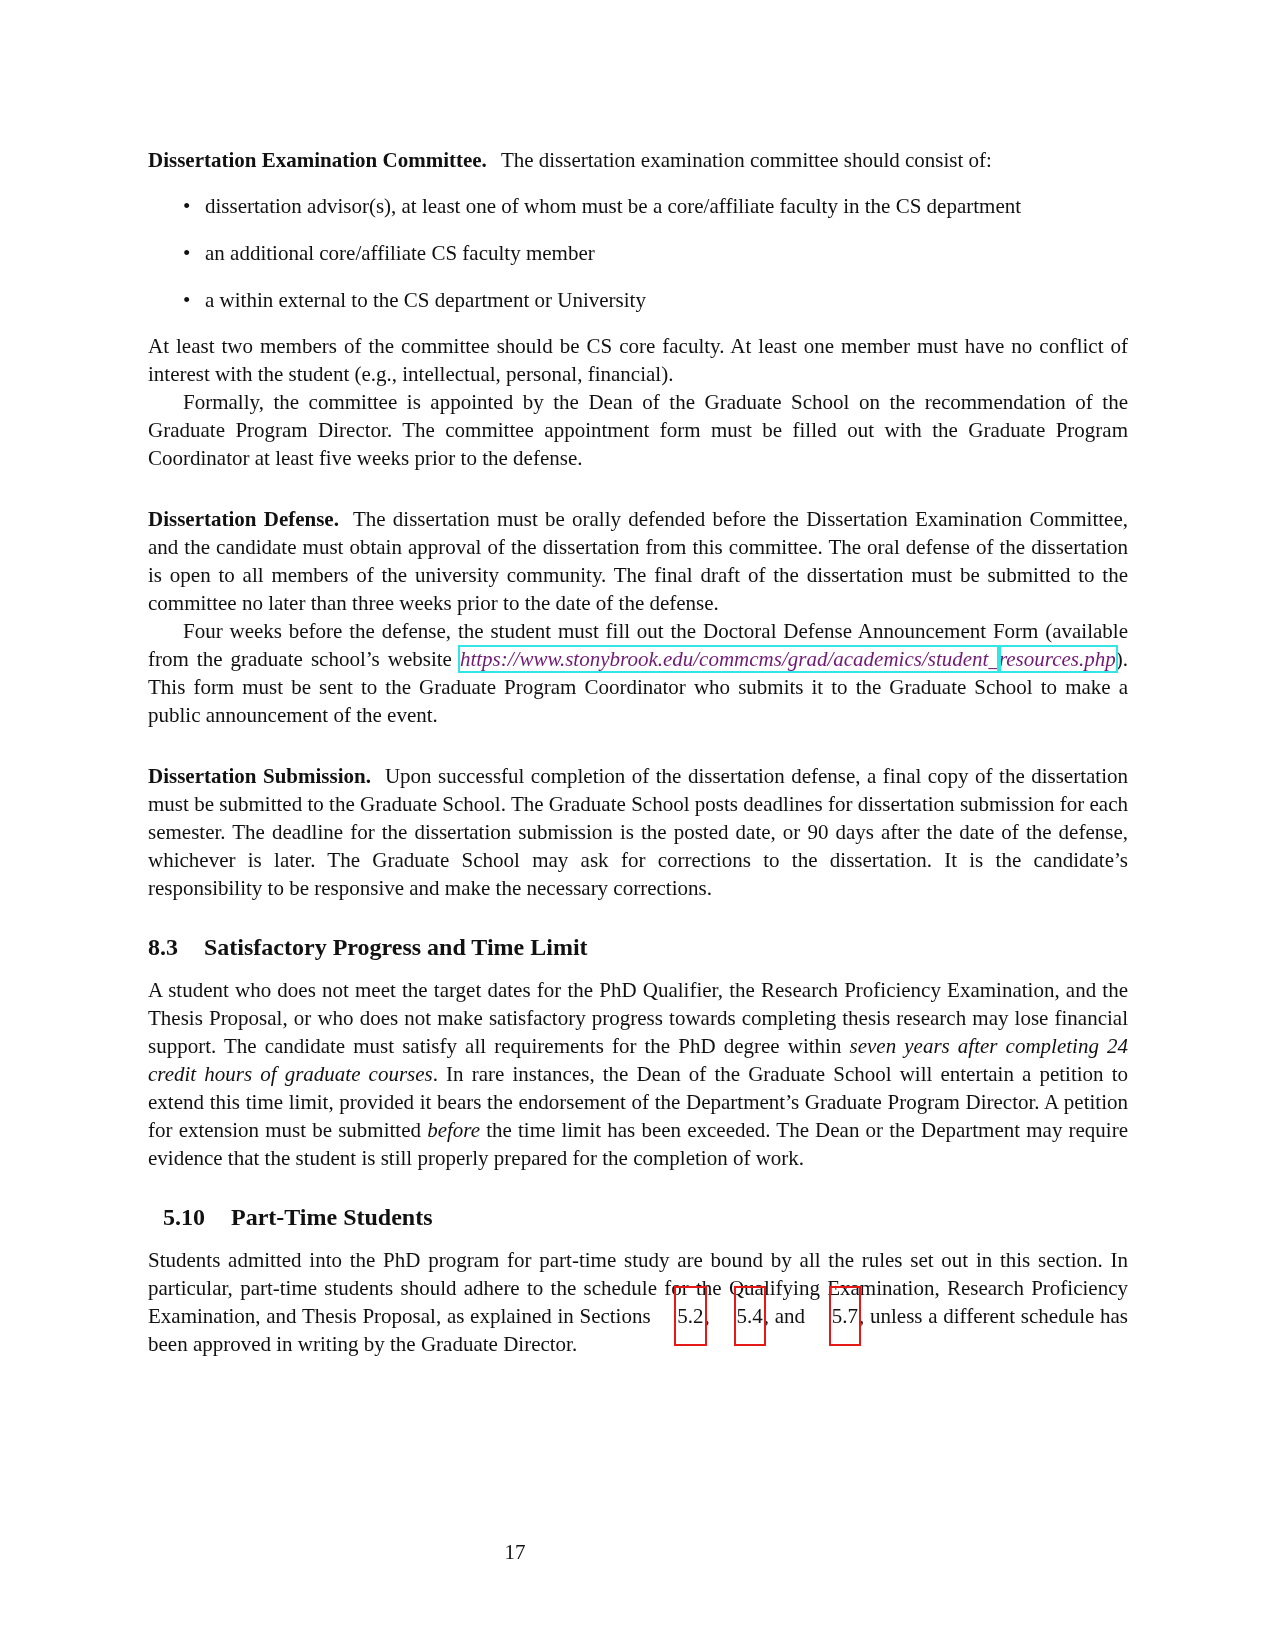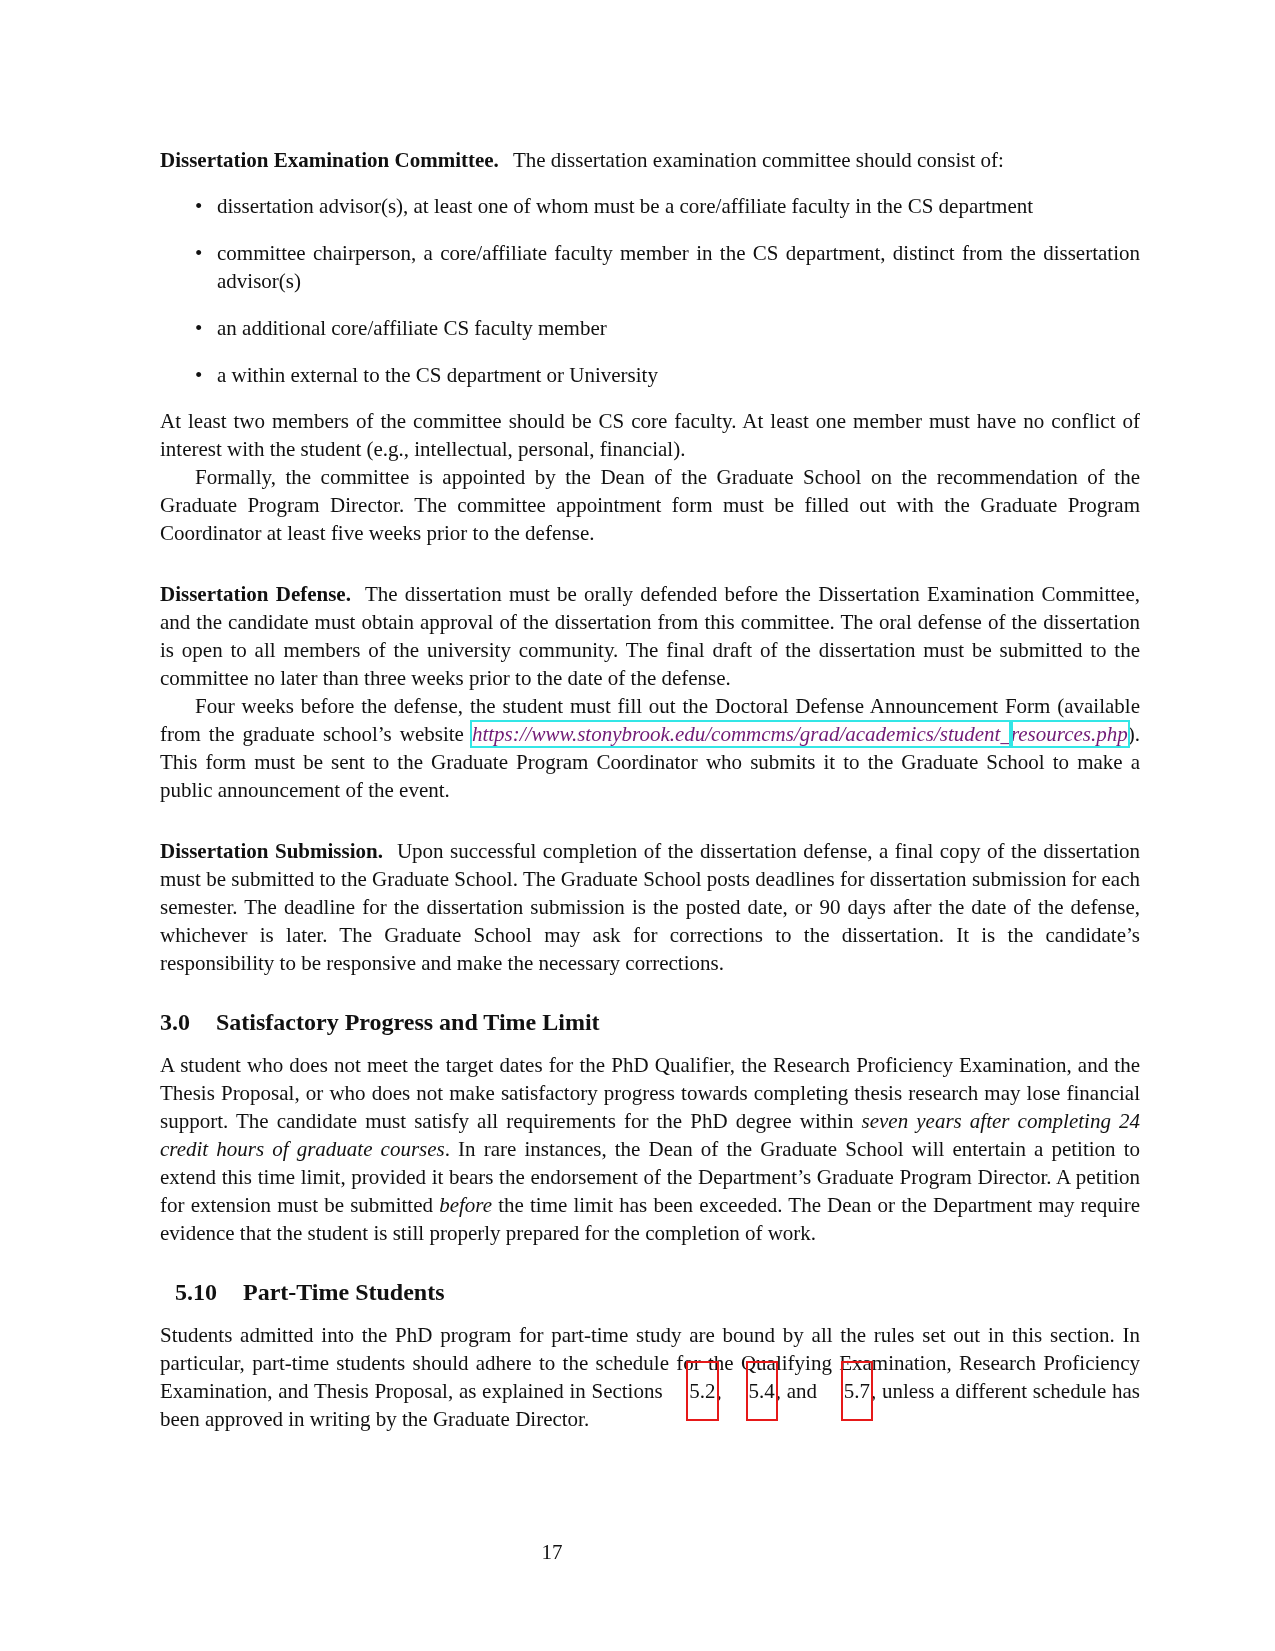--- a/index.html
+++ b/index.html
@@ -1,18 +1,18 @@
 <!DOCTYPE html>
 <html><head>
 <meta charset="utf-8">
 <style>
   html, body { margin: 0; padding: 0; background: #ffffff; }
   body { width: 1275px; height: 1651px; position: relative; overflow: hidden; }
   .page {
-    position: absolute; left: 160px; top: 146px; width: 980px;
+    position: absolute; left: 148px; top: 146px; width: 980px;
     font-family: "Liberation Serif", "DejaVu Serif", serif;
     font-size: 21px; line-height: 28px; color: #111;
     text-align: justify; hyphens: manual;
   }
   p { margin: 0; }
   .indent { text-indent: 35px; }
   b, .bold { font-weight: normal; }
   i, .ital { font-style: italic; }
   .runin { font-weight: bold; margin-right: 14px; }
   ul.bullets { list-style: none; margin: 18px 0 18px 0; padding: 0 0 0 57px; }
@@ -34,35 +34,34 @@
     color: #701a75; text-decoration: none;
   }
   .sec-ref {
     outline: 2px solid #e61919; outline-offset: 0px; color: #111;
     text-decoration: none; padding: 16px 1px; margin-left: 20px;
   }
   .page-number {
     position: absolute; left: 0; width: 1030px; top: 1540px;
     text-align: center;
     font-family: "Liberation Serif", "DejaVu Serif", serif;
-    font-size: 21px; color: #111; padding-left: 37px;
+    font-size: 21px; color: #111;
   }
 </style>
 </head>
 <body>
 
 <div class="page">
 
   <section>
     <p>
       <span class="runin">Dissertation Examination Committee.</span><span>The dissertation examination committee should consist of:</span>
     </p>
     <ul class="bullets">
       <li>dissertation advisor(s), at least one of whom must be a core/affiliate faculty in the CS department</li>
-      <li>committee chairperson, a core/affiliate faculty member in the CS department, distinct from the disser­tation advisor(s)</li>
       <li>an additional core/affiliate CS faculty member</li>
       <li>a within external to the CS department or University</li>
     </ul>
     <p>At least two members of the committee should be CS core faculty. At least one member must have no conflict of interest with the student (e.g., intellectual, personal, financial).</p>
     <p class="indent"><span>Formally, the committee is appointed by the Dean of the Graduate School on the recommendation of the Graduate Program Director. The committee appointment form must be filled out with the Graduate Program Coordinator at least </span><b>five weeks prior</b><span> to the defense.</span></p>
   </section>
 
   <section class="para-gap">
     <p>
       <span class="runin">Dissertation Defense.</span><span>The dissertation must be orally defended before the Dissertation Examination Committee, and the candidate must obtain approval of the dissertation from this committee. The oral defense of the dissertation is open to all members of the university community. The final draft of the dissertation must be submitted to the committee no later than three weeks prior to the date of the defense.</span>
@@ -70,21 +69,21 @@
     <p class="indent"><span>Four weeks before the defense, the student must fill out the Doctoral Defense Announcement Form (available from the graduate school’s website </span><a class="url-link">https://www.stonybrook.edu/commcms/grad/academics/student_</a><a class="url-link">resources.php</a><span>). This form must be sent to the Graduate Program Coordinator who submits it to the Graduate School to make a public announcement of the event.</span></p>
   </section>
 
   <section class="para-gap">
     <p>
       <span class="runin">Dissertation Submission.</span><span>Upon successful completion of the dissertation defense, a final copy of the dissertation must be submitted to the Graduate School. The Graduate School posts deadlines for dissertation submission for each semester. The deadline for the dissertation submission is the posted date, or 90 days after the date of the defense, whichever is later. The Graduate School may ask for corrections to the dissertation. It is the candidate’s responsibility to be responsive and make the necessary corrections.</span>
     </p>
   </section>
 
   <section>
-    <h2 class="section"><span class="num">3.0</span><span>Satisfactory Progress and Time Limit</span></h2>
+    <h2 class="section"><span class="num">8.3</span><span>Satisfactory Progress and Time Limit</span></h2>
     <p><span>A student who does not meet the target dates for the PhD Qualifier, the Research Proficiency Examination, and the Thesis Proposal, or who does not make satisfactory progress towards completing thesis research may lose financial support. The candidate must satisfy all requirements for the PhD degree within </span><i>seven years after completing 24 credit hours of graduate courses</i><span>. In rare instances, the Dean of the Graduate School will entertain a petition to extend this time limit, provided it bears the endorsement of the Department’s Graduate Program Director. A petition for extension must be submitted </span><i>before</i><span> the time limit has been exceeded. The Dean or the Department may require evidence that the student is still properly prepared for the completion of work.</span></p>
   </section>
 
   <section>
     <h2 class="section"><span class="num wide">5.10</span><span>Part-Time Students</span></h2>
     <p><span>Students admitted into the PhD program for part-time study are bound by all the rules set out in this section. In particular, part-time students should adhere to the schedule for the Qualifying Examination, Research Proficiency Examination, and Thesis Proposal, as explained in Sections </span><a class="sec-ref">5.2</a><span>, </span><a class="sec-ref">5.4</a><span>, and </span><a class="sec-ref">5.7</a><span>, unless a different schedule has been approved in writing by the Graduate Director.</span></p>
   </section>
 </div>
 
 <div class="page-number">17</div>

